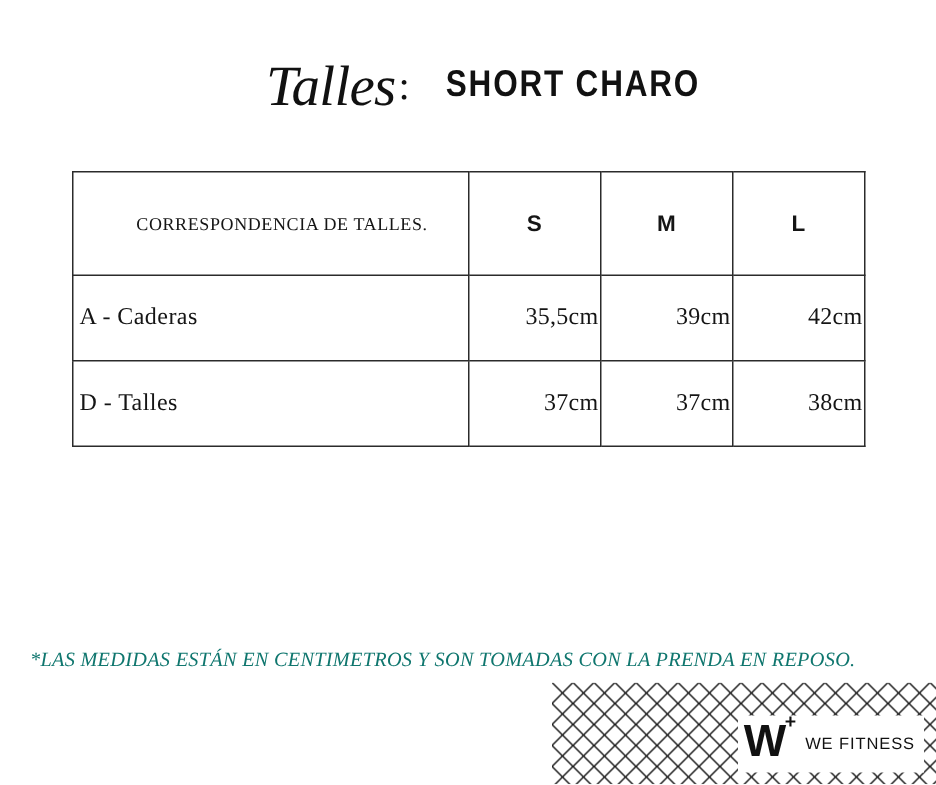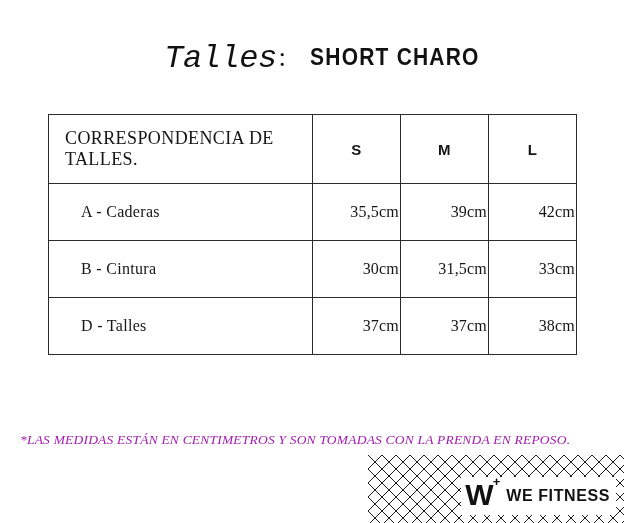--- a/index.html
+++ b/index.html
@@ -28,23 +28,23 @@
     justify-content: center;
   }
   .title-main {
     font-family: "Liberation Serif", serif;
     font-size: 27px;
     letter-spacing: 1.5px;
     color: #111;
     white-space: nowrap;
   }
   .title-script {
-    font-family: Liberation Mono, monospace;
+    font-family: Liberation Serif, serif;
     font-style: italic;
-    font-size: 32px;
+    font-size: 38px;
     margin-left: 20px;
     margin-right: 2px;
     letter-spacing: -0.5px;
     color: #111;
     position: relative;
     top: 1px;
   }
   .title-colon {
     font-family: "Liberation Serif", serif;
     font-size: 27px;
@@ -81,58 +81,58 @@
     color: #151515;
   }
   .col-label { width: 264px; }
   .col-size  { width: 88px; }
 
   thead th {
     height: 66px;
     font-size: 16.5px;
   }
   thead th.label-head {
-    text-align: left;
+    text-align: center;
     padding-left: 16px;
     letter-spacing: 0.4px;
-    font-size: 18px;
+    font-size: 12px;
   }
   thead th.size-head {
     text-align: center;
     font-family: "Liberation Sans", sans-serif;
     font-weight: bold;
     font-size: 15px;
     letter-spacing: 0.5px;
   }
 
   tbody td {
     height: 54px;
     font-size: 16px;
   }
   tbody td.row-label {
     text-align: left;
-    padding-left: 32px;
+    padding-left: 4px;
     letter-spacing: 0.3px;
   }
   tbody td.value {
     text-align: right;
     letter-spacing: 0.2px;
   }
 
   
   .footnote {
     position: absolute;
     left: 20px;
     top: 432px;
     width: 590px;
     font-family: "Liberation Serif", serif;
     font-style: italic;
     font-size: 13.5px;
     letter-spacing: 0.2px;
-    color: #a21caf;
+    color: #0f766e;
     white-space: nowrap;
   }
 
   
   .brandmark {
     position: absolute;
     right: 0;
     bottom: 0;
     width: 256px;
     height: 68px;
@@ -166,22 +166,22 @@
   }
   .brand-logo sup {
     font-size: 13px;
     letter-spacing: 0;
     position: relative;
     top: -8px;
     left: 1px;
   }
   .brand-name {
     font-family: "Liberation Sans", sans-serif;
-    font-weight: bold;
-    font-size: 16px;
+    font-weight: normal;
+    font-size: 11px;
     letter-spacing: 0.6px;
     color: #111;
     margin-left: 7px;
   }
 </style>
 </head>
 <body>
 
 <div class="header">
   <span class="title-script">Talles</span>
@@ -206,26 +206,20 @@
       </tr>
     </thead>
     <tbody>
       <tr>
         <td class="row-label">A - Caderas</td>
         <td class="value">35,5cm</td>
         <td class="value">39cm</td>
         <td class="value">42cm</td>
       </tr>
       <tr>
-        <td class="row-label">B - Cintura</td>
-        <td class="value">30cm</td>
-        <td class="value">31,5cm</td>
-        <td class="value">33cm</td>
-      </tr>
-      <tr>
         <td class="row-label">D - Talles</td>
         <td class="value">37cm</td>
         <td class="value">37cm</td>
         <td class="value">38cm</td>
       </tr>
     </tbody>
   </table>
 </div>
 
 <div class="footnote">*LAS MEDIDAS ESTÁN EN CENTIMETROS Y SON TOMADAS CON LA PRENDA EN REPOSO.</div>

